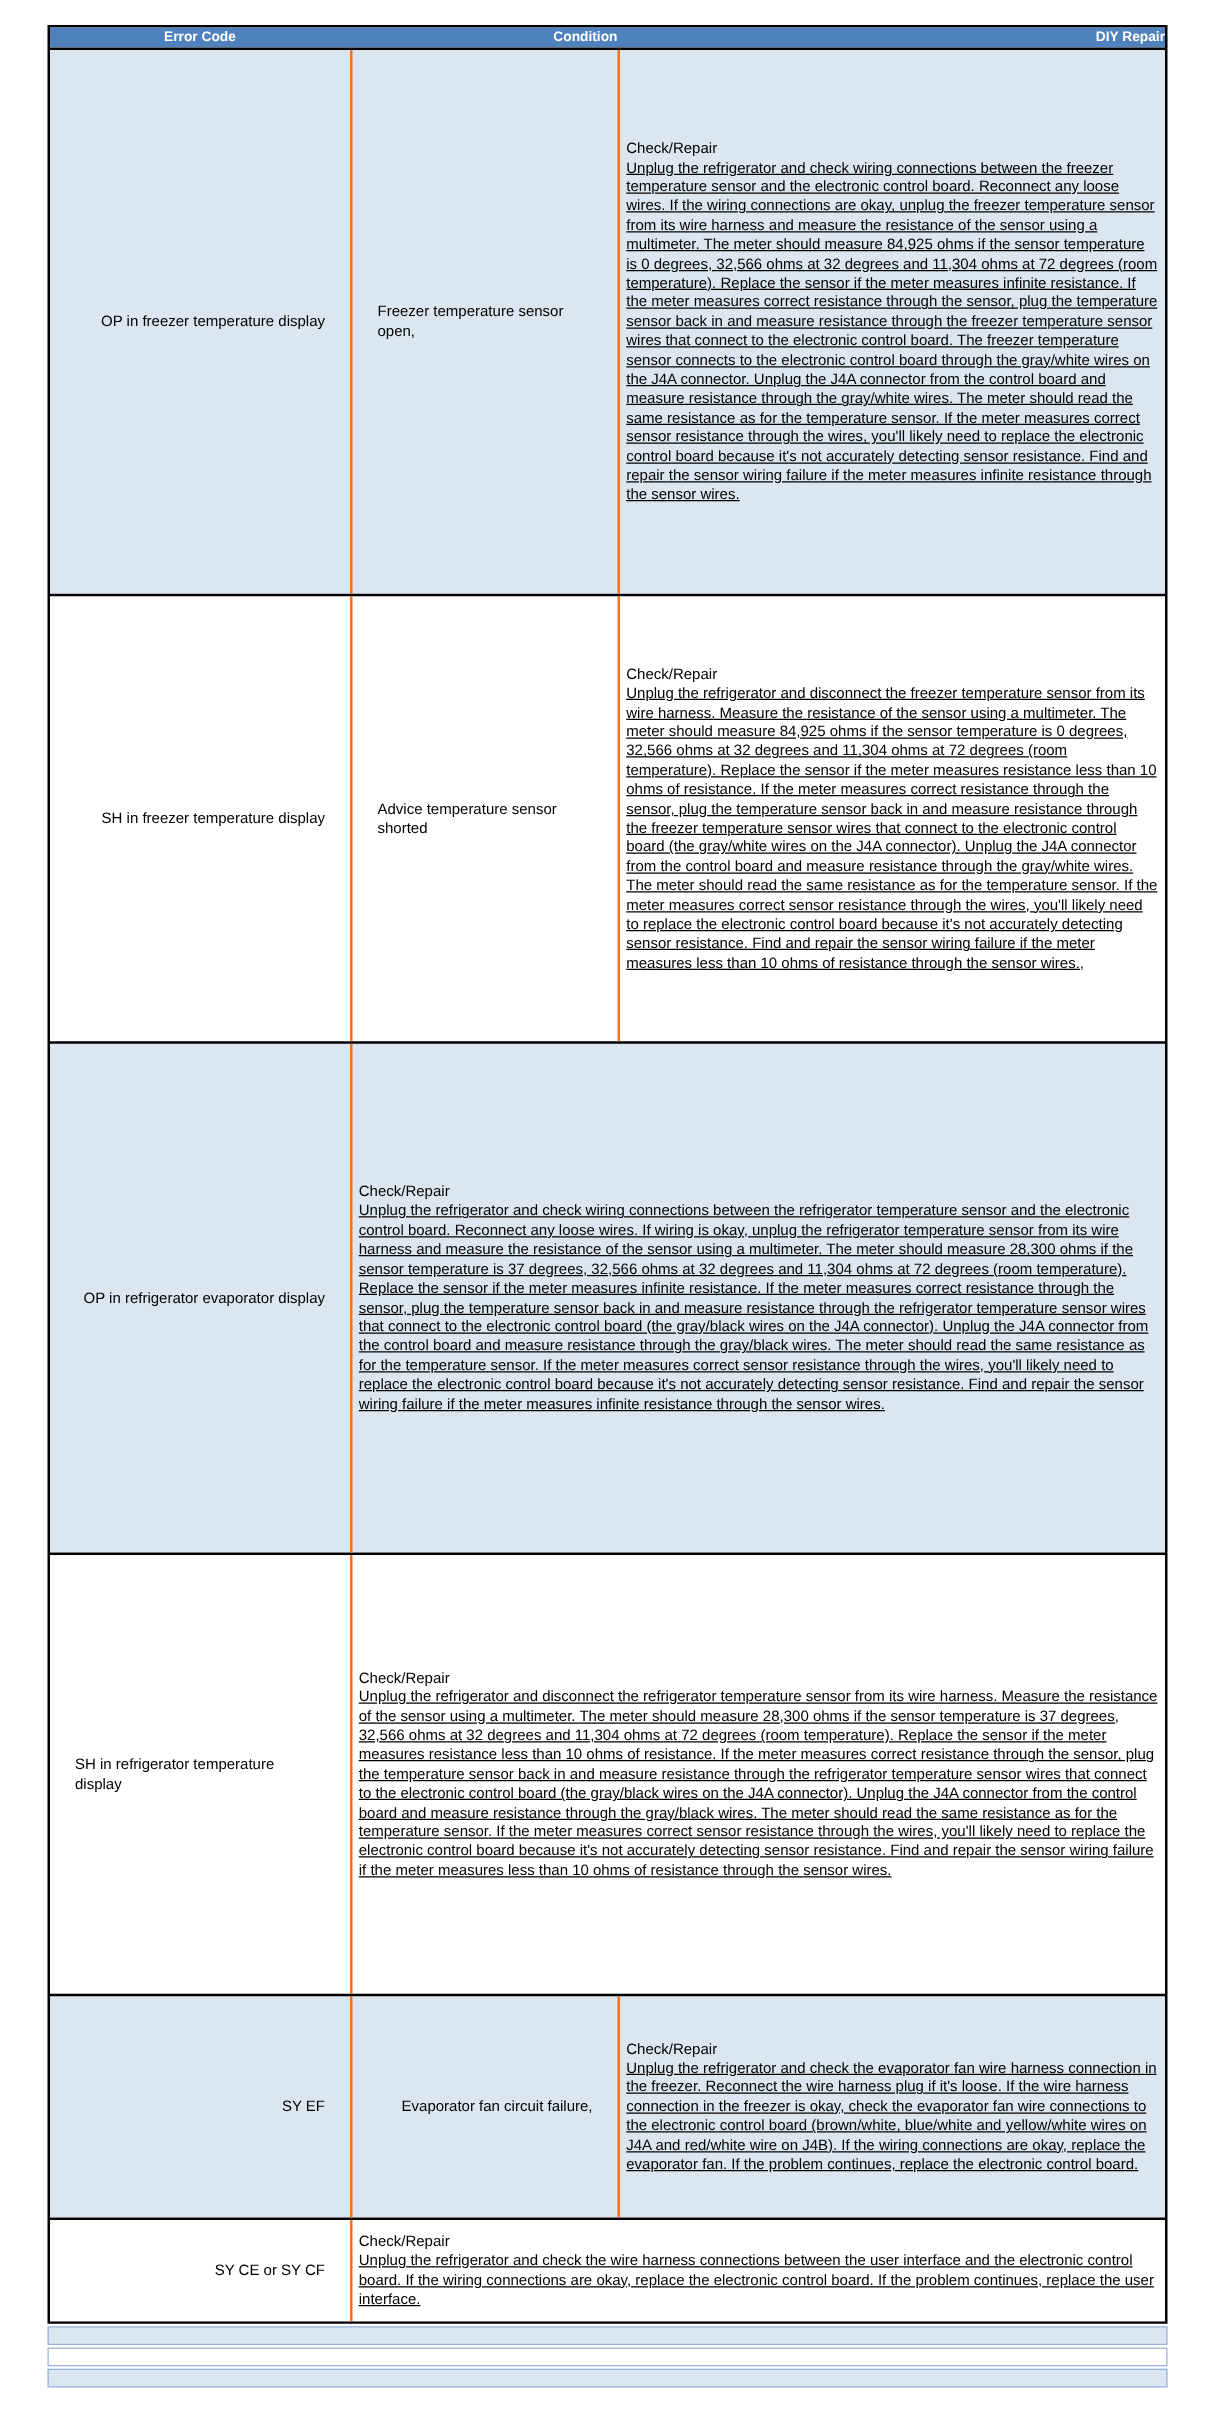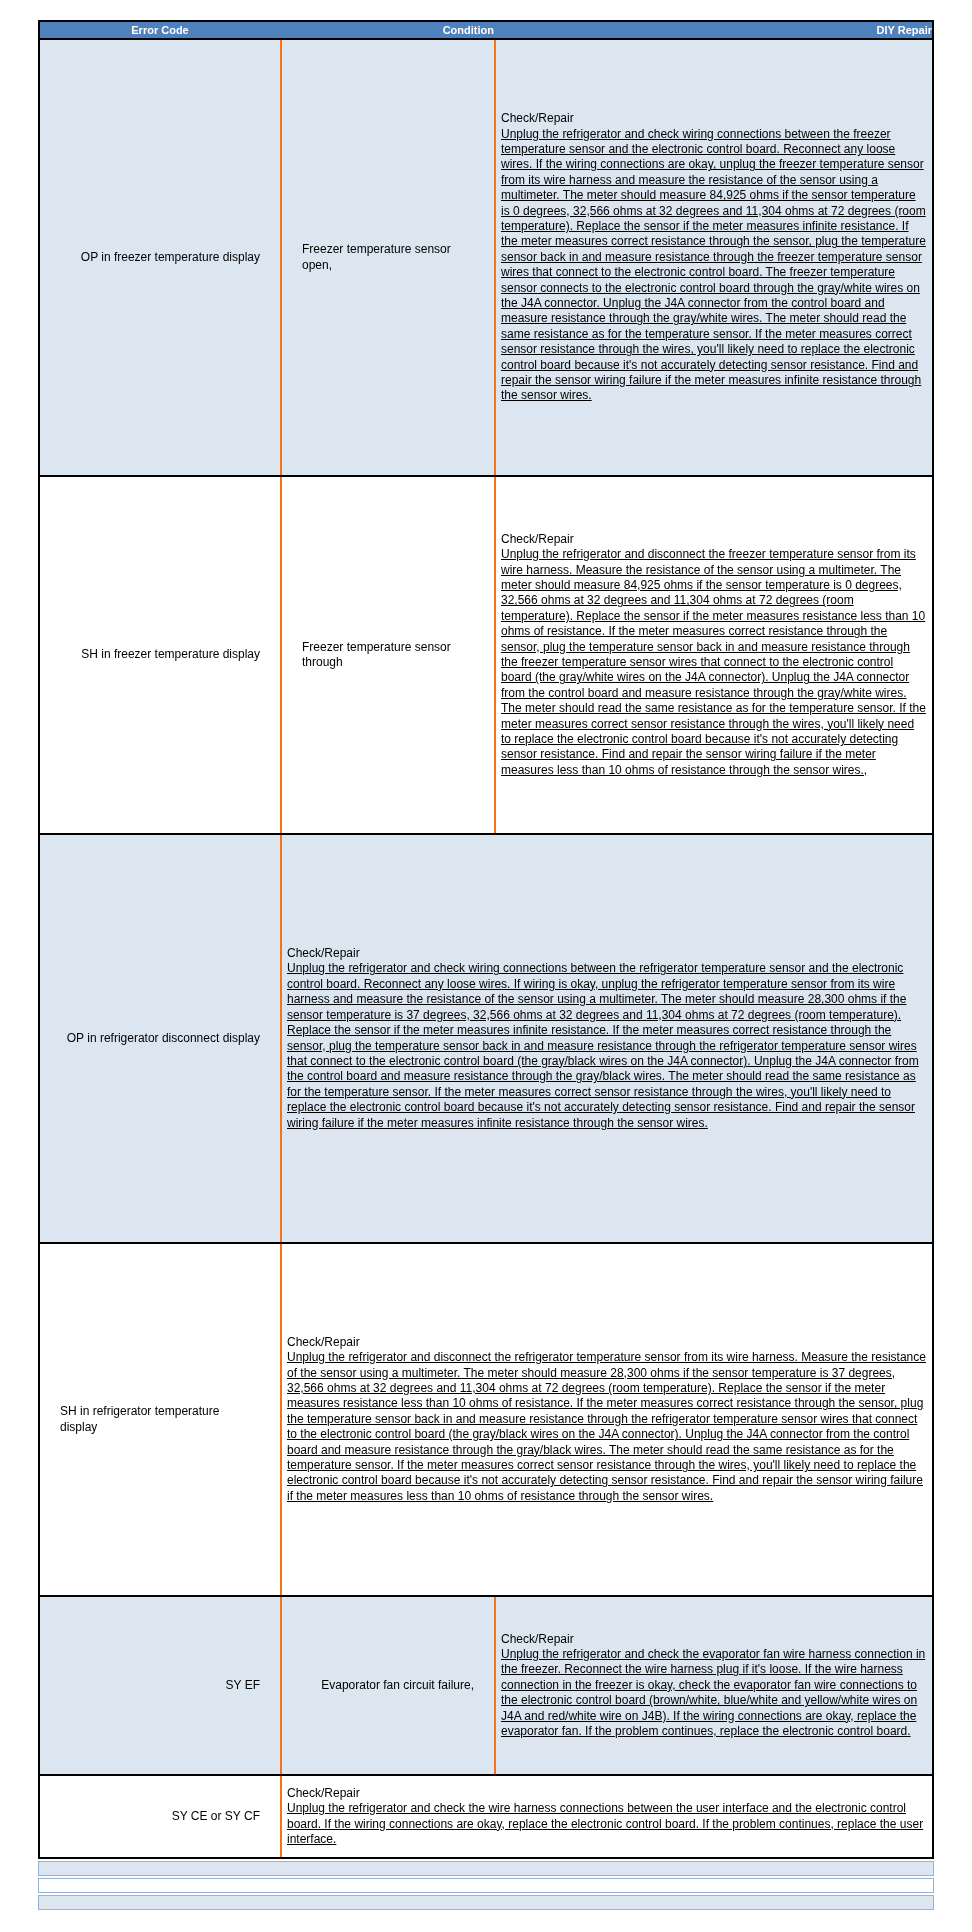--- a/index.html
+++ b/index.html
@@ -111,33 +111,33 @@
           <span class="advice-body">Unplug the refrigerator and check wiring connections between the freezer temperature sensor and the electronic control board. Reconnect any loose wires. If the wiring connections are okay, unplug the freezer temperature sensor from its wire harness and measure the resistance of the sensor using a multimeter. The meter should measure 84,925 ohms if the sensor temperature is 0 degrees, 32,566 ohms at 32 degrees and 11,304 ohms at 72 degrees (room temperature). Replace the sensor if the meter measures infinite resistance. If the meter measures correct resistance through the sensor, plug the temperature sensor back in and measure resistance through the freezer temperature sensor wires that connect to the electronic control board. The freezer temperature sensor connects to the electronic control board through the gray/white wires on the J4A connector. Unplug the J4A connector from the control board and measure resistance through the gray/white wires. The meter should read the same resistance as for the temperature sensor. If the meter measures correct sensor resistance through the wires, you'll likely need to replace the electronic control board because it's not accurately detecting sensor resistance. Find and repair the sensor wiring failure if the meter measures infinite resistance through the sensor wires.</span>
         </div>
       </div>
     </div>
 
     <div class="tr body-row row-plain h-r2">
       <div class="td c1">
         <span>SH in freezer temperature display</span>
       </div>
       <div class="td c2">
-        <span>Freezer temperature sensor through</span>
+        <span>Advice temperature sensor shorted</span>
       </div>
       <div class="td c3">
         <div>
           <span class="advice-title">Check/Repair</span>
           <span class="advice-body">Unplug the refrigerator and disconnect the freezer temperature sensor from its wire harness. Measure the resistance of the sensor using a multimeter. The meter should measure 84,925 ohms if the sensor temperature is 0 degrees, 32,566 ohms at 32 degrees and 11,304 ohms at 72 degrees (room temperature). Replace the sensor if the meter measures resistance less than 10 ohms of resistance. If the meter measures correct resistance through the sensor, plug the temperature sensor back in and measure resistance through the freezer temperature sensor wires that connect to the electronic control board (the gray/white wires on the J4A connector). Unplug the J4A connector from the control board and measure resistance through the gray/white wires. The meter should read the same resistance as for the temperature sensor. If the meter measures correct sensor resistance through the wires, you'll likely need to replace the electronic control board because it's not accurately detecting sensor resistance. Find and repair the sensor wiring failure if the meter measures less than 10 ohms of resistance through the sensor wires.,</span>
         </div>
       </div>
     </div>
 
     <div class="tr body-row row-band h-r3">
       <div class="td c1">
-        <span>OP in refrigerator disconnect display</span>
+        <span>OP in refrigerator evaporator display</span>
       </div>
       <div class="td c3">
         <div>
           <span class="advice-title">Check/Repair</span>
           <span class="advice-body">Unplug the refrigerator and check wiring connections between the refrigerator temperature sensor and the electronic control board. Reconnect any loose wires. If wiring is okay, unplug the refrigerator temperature sensor from its wire harness and measure the resistance of the sensor using a multimeter. The meter should measure 28,300 ohms if the sensor temperature is 37 degrees, 32,566 ohms at 32 degrees and 11,304 ohms at 72 degrees (room temperature). Replace the sensor if the meter measures infinite resistance. If the meter measures correct resistance through the sensor, plug the temperature sensor back in and measure resistance through the refrigerator temperature sensor wires that connect to the electronic control board (the gray/black wires on the J4A connector). Unplug the J4A connector from the control board and measure resistance through the gray/black wires. The meter should read the same resistance as for the temperature sensor. If the meter measures correct sensor resistance through the wires, you'll likely need to replace the electronic control board because it's not accurately detecting sensor resistance. Find and repair the sensor wiring failure if the meter measures infinite resistance through the sensor wires.</span>
         </div>
       </div>
     </div>
 
     <div class="tr body-row row-plain h-r4">

